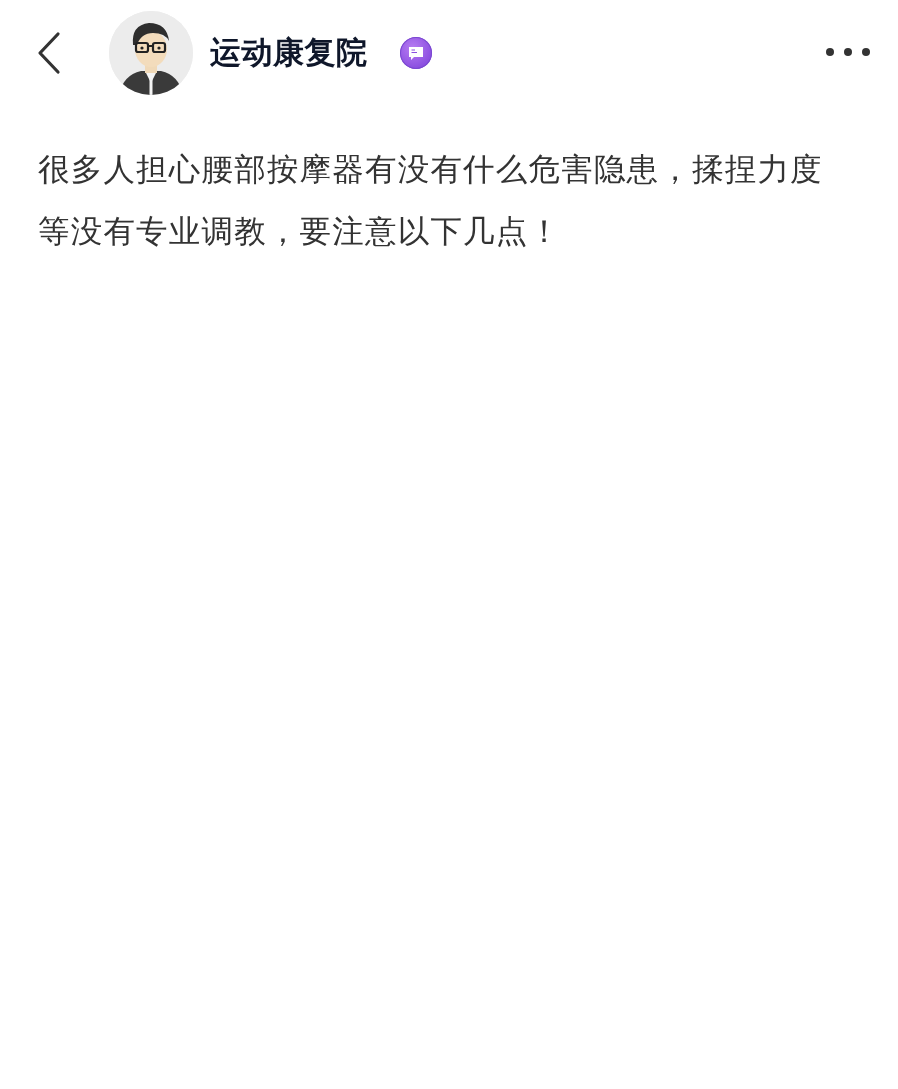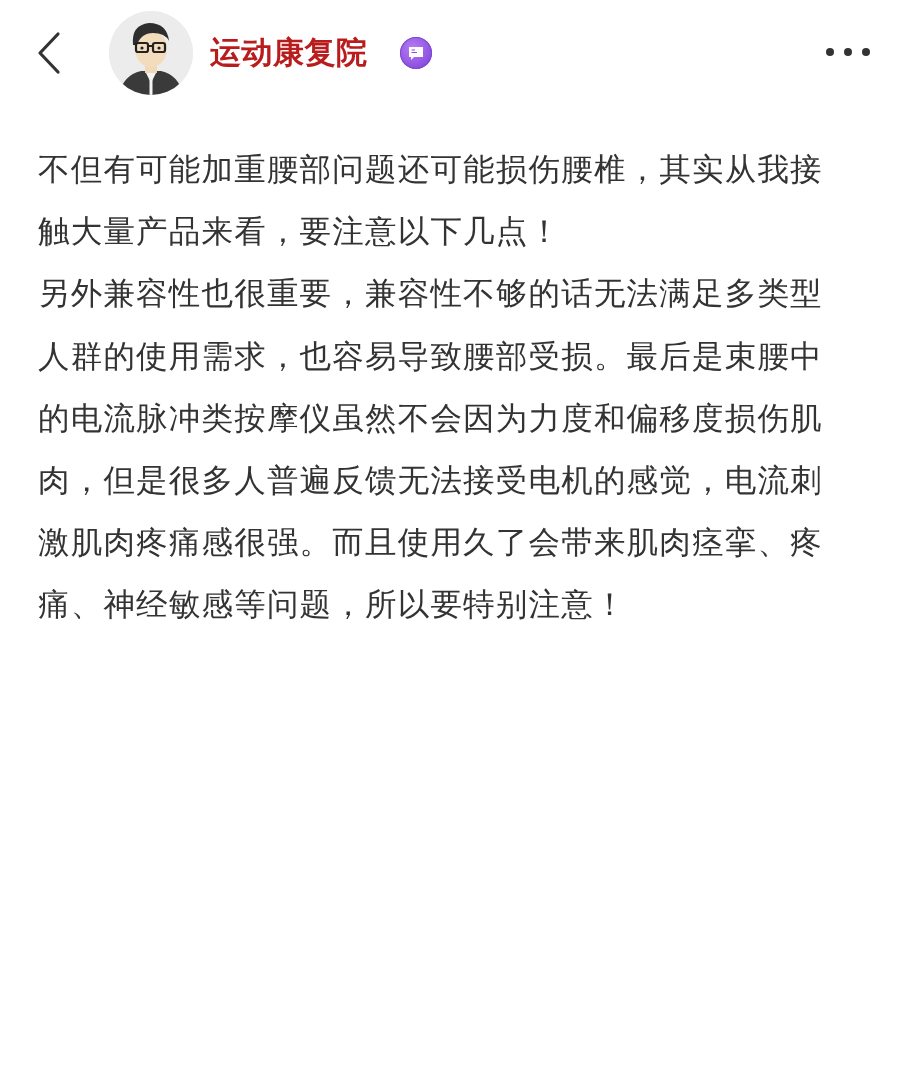--- a/index.html
+++ b/index.html
@@ -3,21 +3,21 @@
   <meta charset="utf-8">
   <style>
     html, body { margin: 0; padding: 0; background: #ffffff; }
     body { width: 898px; height: 1089px; position: relative; overflow: hidden;
            font-family: "DejaVu Sans", "Liberation Sans", sans-serif; color: #333333; }
     .header { position: absolute; left: 0; top: 0; width: 898px; height: 108px; }
     .back-btn { position: absolute; left: 32px; top: 30px; width: 36px; height: 46px; cursor: pointer; }
     .avatar { position: absolute; left: 109px; top: 11px; width: 84px; height: 84px; border-radius: 50%;
               background: #ececec; overflow: hidden; }
     .username { position: absolute; left: 210px; top: 30px; font-size: 31px; font-weight: bold;
-                color: #b91c1c; line-height: 44px; letter-spacing: 0.5px; }
+                color: #0f172a; line-height: 44px; letter-spacing: 0.5px; }
     .badge { position: absolute; left: 400px; top: 37px; width: 32px; height: 32px; border-radius: 50%;
              background: radial-gradient(circle at 40% 35%, #b77cf2, #8b4fe0 70%, #6a35c2);
              box-shadow: 0 0 0 1px #7a48d0 inset; }
     .more-btn { position: absolute; left: 826px; top: 38px; width: 44px; height: 28px; cursor: pointer;
                 display: flex; align-items: center; justify-content: space-between; }
     .more-btn span { width: 8px; height: 8px; border-radius: 50%; background: #333333; display: block; }
     .content { position: absolute; left: 38px; top: 138px; width: 800px; }
     .para { font-size: 31.5px; line-height: 62.2px; color: #333333; margin: 0; letter-spacing: 1.2px;
             word-break: break-all; }
   </style>
@@ -64,15 +64,14 @@
   </div>
 
   <div class="more-btn">
     <span></span>
     <span></span>
     <span></span>
   </div>
 </div>
 
 <div class="content">
-  <p class="para">不但有可能加重腰部问题还可能损伤腰椎，其实从我接触大量产品来看，要注意以下几点！</p>
-  <p class="para">另外兼容性也很重要，兼容性不够的话无法满足多类型人群的使用需求，也容易导致腰部受损。最后是束腰中的电流脉冲类按摩仪虽然不会因为力度和偏移度损伤肌肉，但是很多人普遍反馈无法接受电机的感觉，电流刺激肌肉疼痛感很强。而且使用久了会带来肌肉痉挛、疼痛、神经敏感等问题，所以要特别注意！</p>
+  <p class="para">很多人担心腰部按摩器有没有什么危害隐患，揉捏力度等没有专业调教，要注意以下几点！</p>
 </div>
 
 </body></html>

